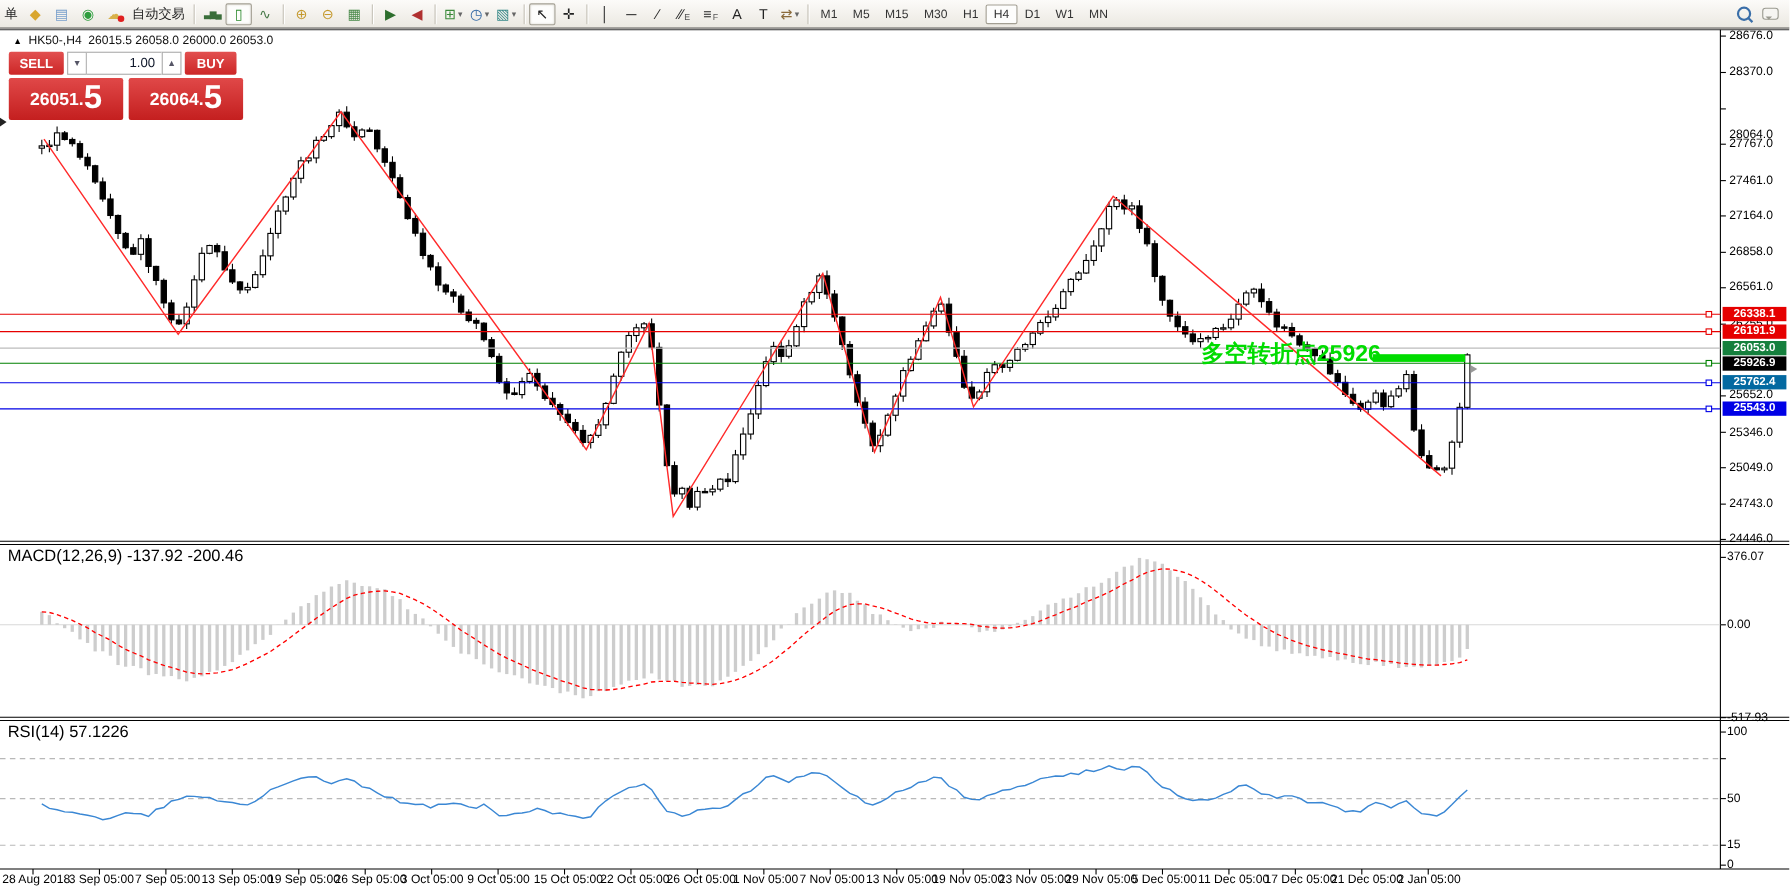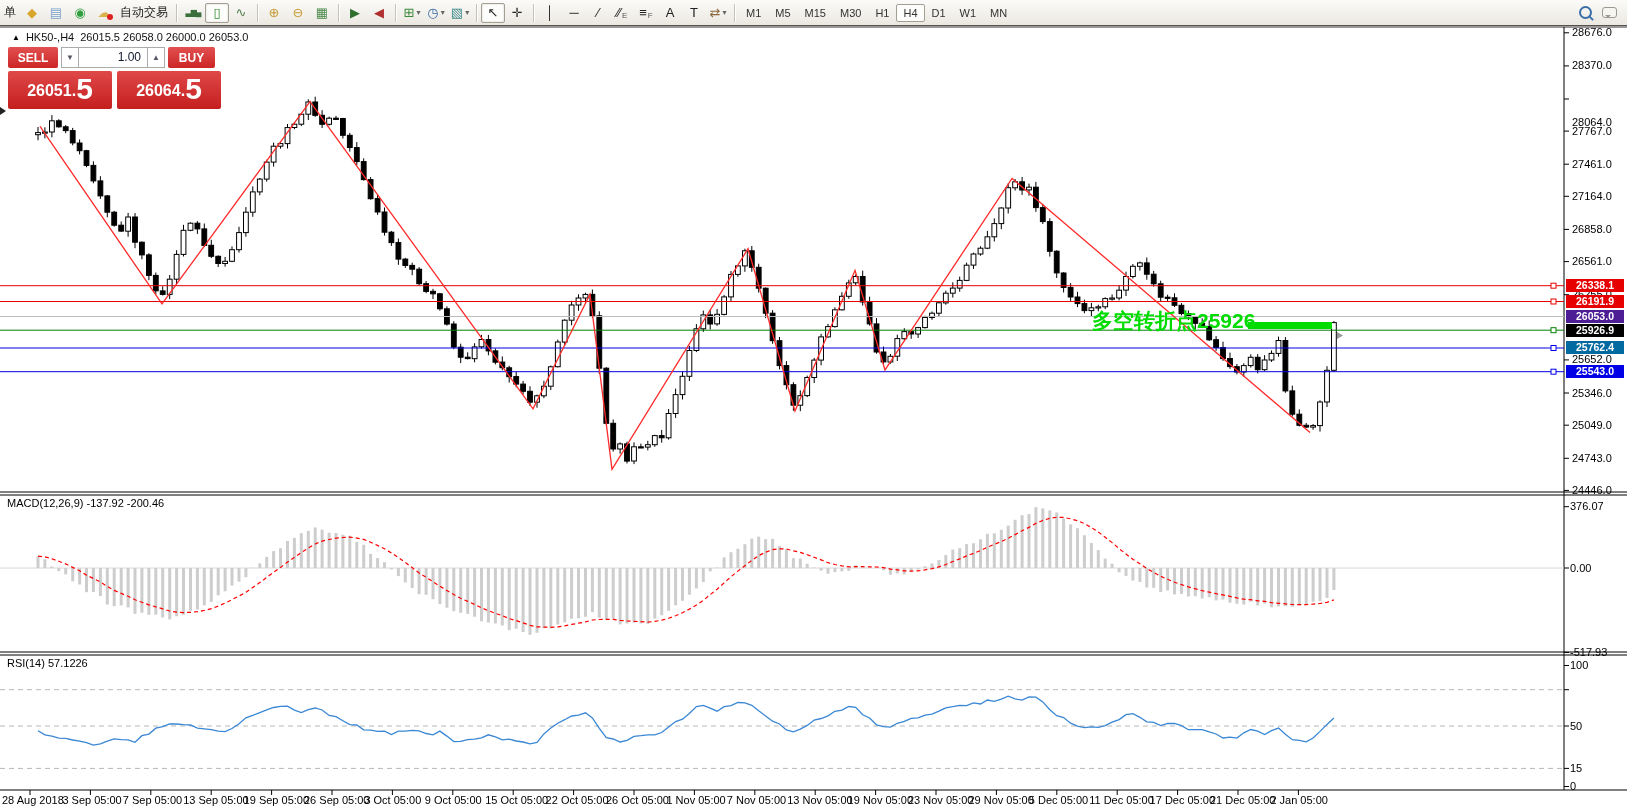--- a/index.html
+++ b/index.html
@@ -28,21 +28,21 @@
   .icon-chat{width:13px;height:9px;border:1.5px solid #9a9archive0;border:1.5px solid #9a9a90;border-radius:3px;position:relative;display:inline-block;background:#f6f5f2;}
   .icon-chat::after{content:"";position:absolute;left:2px;bottom:-4px;border:3px solid transparent;border-top-color:#9a9a90;}
   
   .overlay{position:absolute;pointer-events:none;}
   .symbol-info{left:12px;top:31px;font-size:11px;color:#111;display:flex;align-items:center;gap:6px;}
   .symbol-info .tri{font-size:8px;color:#000;}
   .axis-label{position:absolute;font-size:11px;color:#000;white-space:nowrap;}
   .price-tag{position:absolute;left:1566px;width:58px;height:13px;line-height:13px;text-align:center;
     color:#fff;font-size:10.5px;font-weight:bold;white-space:nowrap;}
   .time-label{position:absolute;top:794px;font-size:11px;color:#000;white-space:nowrap;}
-  .ind-label{position:absolute;font-size:11px;color:#000;}
+  .ind-label{position:absolute;font-size:15px;color:#000;}
   .pivot-text{position:absolute;left:1092px;top:307px;font-size:21px;font-weight:bold;color:#00dc00;white-space:nowrap;}
   
   .trade-panel{position:absolute;left:8px;top:47px;width:214px;}
   .tp-row1{display:flex;height:21px;}
   .tp-btn{background:linear-gradient(#e25050,#cc2626);color:#fff;font-size:12px;font-weight:bold;
     display:flex;align-items:center;justify-content:center;border-radius:2px;}
   .tp-sell{width:50px;margin-right:3px;}
   .tp-buy{width:47px;margin-left:3px;}
   .tp-spin{width:18px;background:#fff;border:1px solid #ababab;box-sizing:border-box;display:flex;
     align-items:center;justify-content:center;font-size:8px;color:#556;}
@@ -865,21 +865,21 @@
       <div class="axis-label" style="left: 1570px; top: 500.201px;">376.07</div>
       <div class="axis-label" style="left: 1570px; top: 561.5px;">0.00</div>
       <div class="axis-label" style="left: 1570px; top: 645.923px;">-517.93</div>
       <div class="axis-label" style="left: 1570px; top: 659px;">100</div>
       <div class="axis-label" style="left: 1630px; top: 683.2px; font-family: Liberation Mono, monospace;">80</div>
       <div class="axis-label" style="left: 1570px; top: 719.5px;">50</div>
       <div class="axis-label" style="left: 1570px; top: 761.85px;">15</div>
       <div class="axis-label" style="left: 1570px; top: 780px;">0</div>
       <div class="price-tag" style="background: rgb(230, 0, 0); top: 279.194px;">26338.1</div>
       <div class="price-tag" style="background: rgb(230, 0, 0); top: 295.011px;">26191.9</div>
-      <div class="price-tag" style="background: #4c1d95; top: 310.039px;">26053.0</div>
+      <div class="price-tag" style="background: #15803d; top: 310.039px;">26053.0</div>
       <div class="price-tag" style="background: #000000; top: 323.681px;">25926.9</div>
       <div class="price-tag" style="background: #0369a1; top: 341.479px;">25762.4</div>
       <div class="price-tag" style="background: rgb(0, 0, 230); top: 365.216px;">25543.0</div>
     </div>
   <div id="time-axis">
       <div class="time-label" style="left: 2px;">28 Aug 2018</div>
       <div class="time-label" style="left: 62.4px;">3 Sep 05:00</div>
       <div class="time-label" style="left: 122.8px;">7 Sep 05:00</div>
       <div class="time-label" style="left: 183.2px;">13 Sep 05:00</div>
       <div class="time-label" style="left: 243.6px;">19 Sep 05:00</div>

